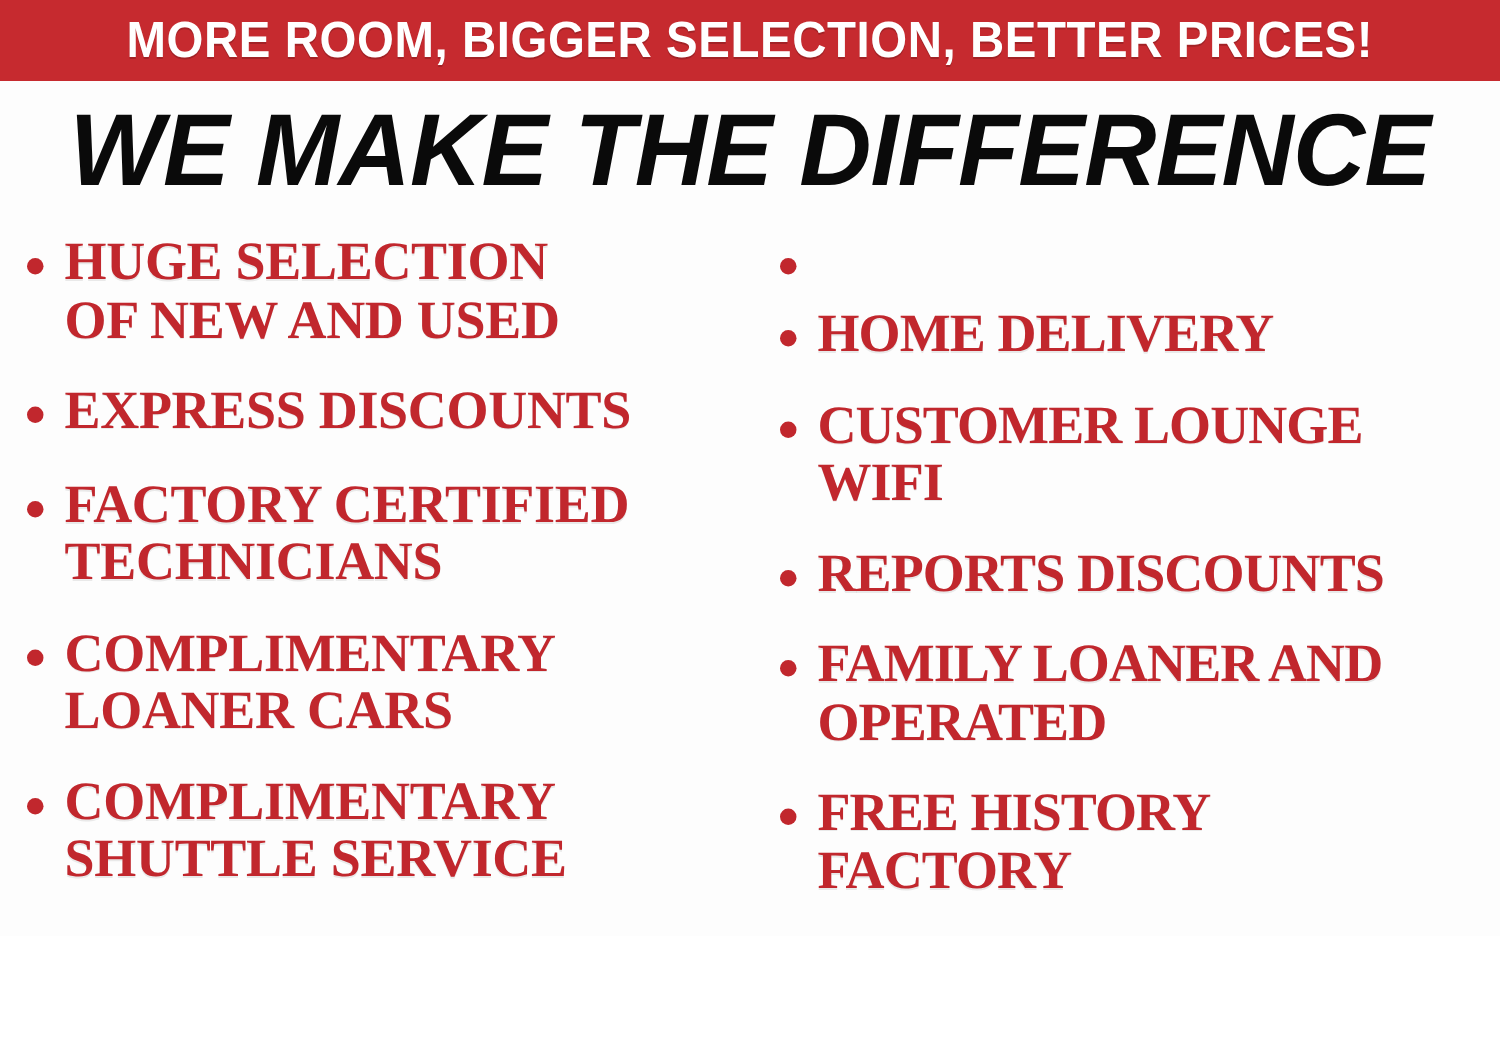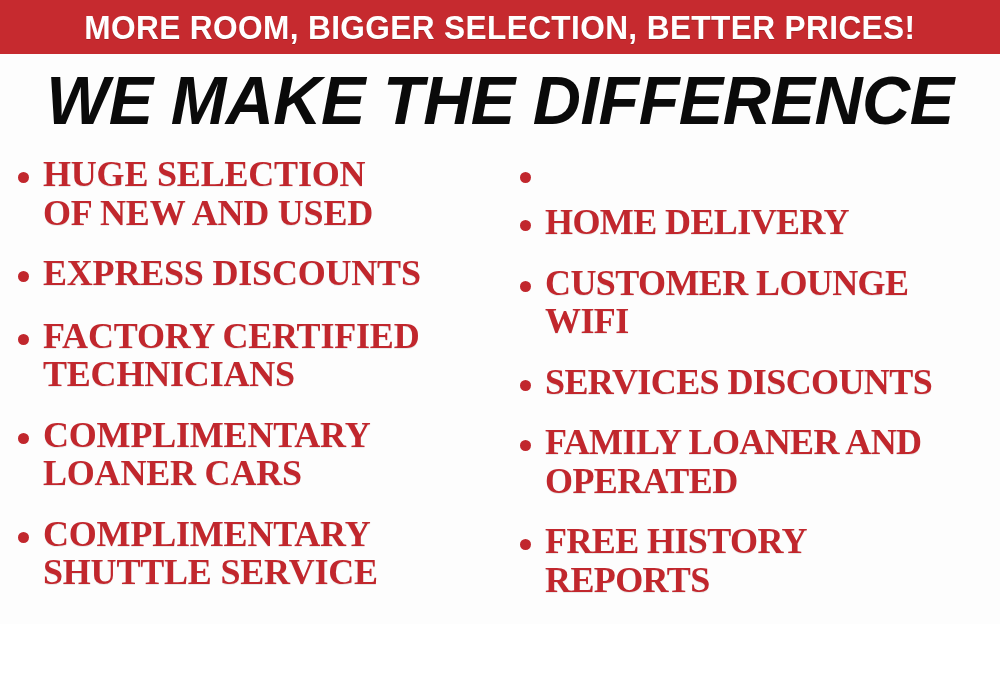--- a/index.html
+++ b/index.html
@@ -182,29 +182,29 @@
         <span class="bullet-dot"></span>
         <span class="bullet-label">HOME DELIVERY</span>
       </div>
       <div class="bullet-item">
         <span class="bullet-dot"></span>
         <span class="bullet-label">CUSTOMER LOUNGE
 WIFI</span>
       </div>
       <div class="bullet-item">
         <span class="bullet-dot"></span>
-        <span class="bullet-label">SERVICES DISCOUNTS</span>
+        <span class="bullet-label">REPORTS DISCOUNTS</span>
       </div>
       <div class="bullet-item">
         <span class="bullet-dot"></span>
         <span class="bullet-label">FAMILY LOANER AND
 OPERATED</span>
       </div>
       <div class="bullet-item">
         <span class="bullet-dot"></span>
         <span class="bullet-label">FREE HISTORY
-REPORTS</span>
+FACTORY</span>
       </div>
     </div>
 
   </div>
 
 </div>
 
 </body></html>

